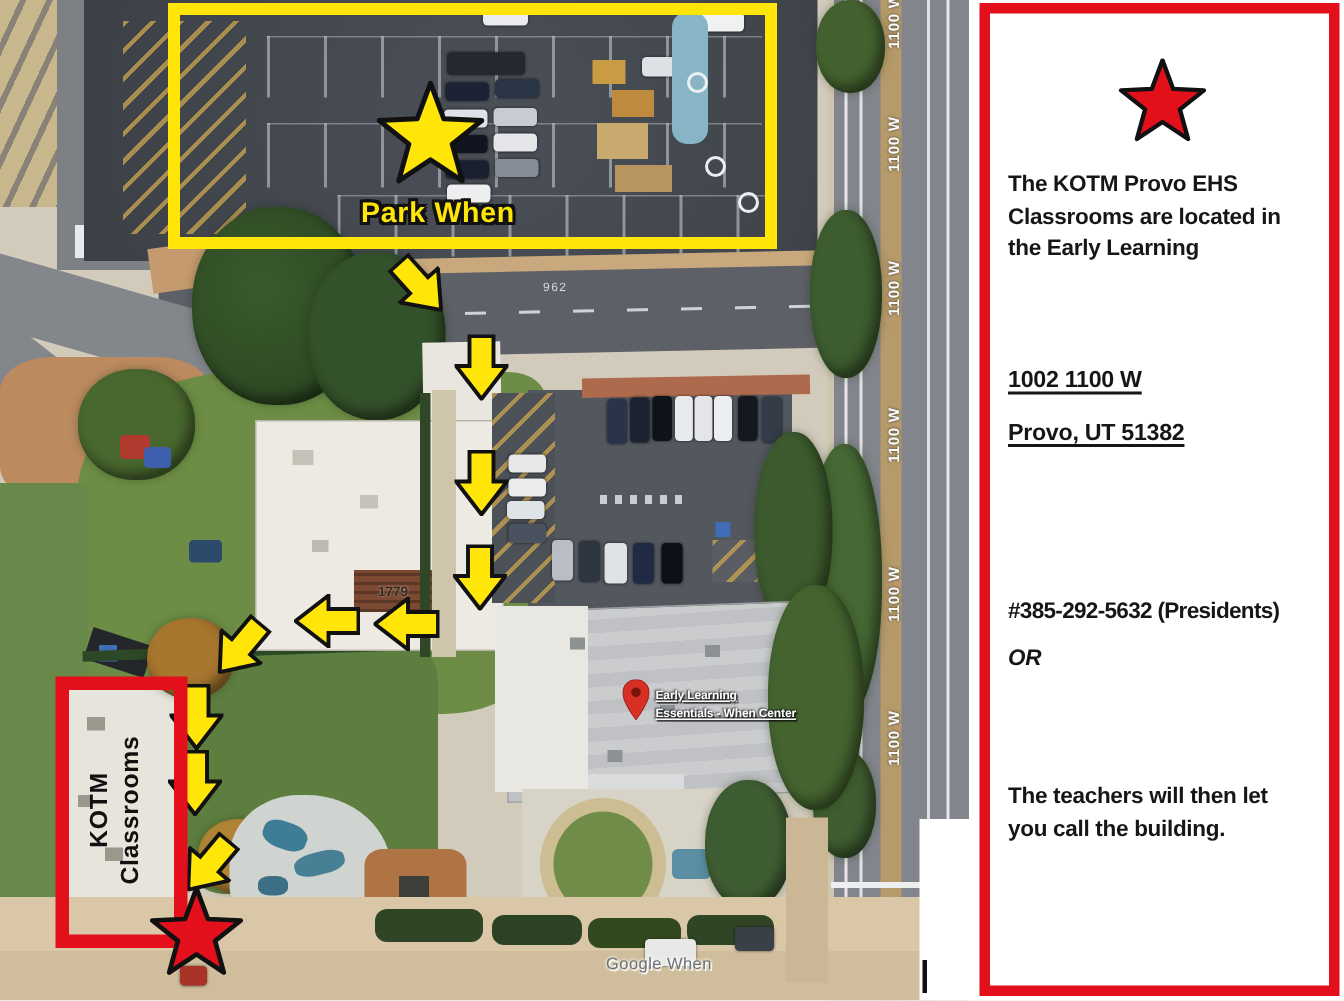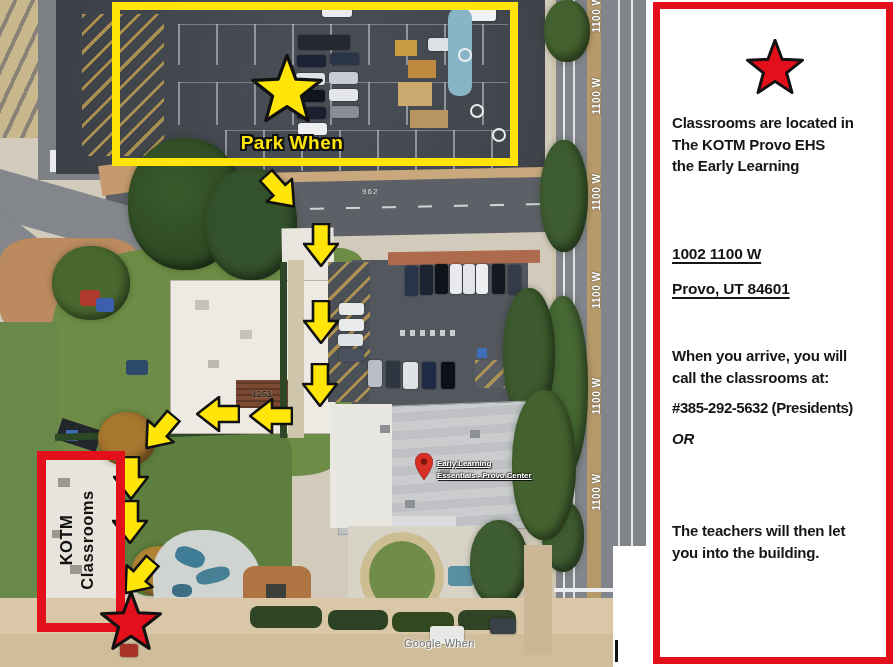--- a/index.html
+++ b/index.html
@@ -132,21 +132,21 @@
     <div class="a" style="left:126px;top:360px;width:22px;height:15px;background:#2c4a6b;border-radius:3px;"></div>
     <div class="a" style="left:80px;top:290px;width:20px;height:16px;background:#b03a2e;border-radius:3px;"></div>
     <div class="a" style="left:96px;top:298px;width:18px;height:14px;background:#3e5fae;border-radius:3px;"></div>
     <div class="a" style="left:58px;top:424px;width:42px;height:22px;background:#23262b;transform:rotate(18deg);"></div>
     <div class="a" style="left:66px;top:430px;width:12px;height:11px;background:#3f6db8;"></div>
     <div class="a" style="left:55px;top:430px;width:235px;height:7px;background:#2d4826;transform:rotate(-2deg);"></div>
 
     <div class="a" style="left:282px;top:228px;width:52px;height:62px;background:#e9e6df;transform:rotate(-1deg);"></div>
     <div class="a" style="left:170px;top:280px;width:164px;height:152px;background:#edeae3;border:1px solid #b9b3a6;"></div>
     <div class="a" style="left:236px;top:380px;width:66px;height:28px;background:#7c4a32 repeating-linear-gradient(0deg,rgba(0,0,0,.25) 0 2px,transparent 2px 6px);"></div>
-    <div class="a bldg-num" style="left:252px;top:389px;">1251</div>
+    <div class="a bldg-num" style="left:252px;top:389px;">1779</div>
     <div class="a" style="left:195px;top:300px;width:14px;height:10px;background:#c6c2b8;"></div>
     <div class="a" style="left:240px;top:330px;width:12px;height:9px;background:#c6c2b8;"></div>
     <div class="a" style="left:208px;top:360px;width:11px;height:8px;background:#bdb9ae;"></div>
     <div class="a" style="left:288px;top:260px;width:16px;height:178px;background:#cfc5aa;"></div>
     <div class="a" style="left:280px;top:262px;width:7px;height:176px;background:#2f4726;"></div>
 
     <div class="a" style="left:352px;top:260px;width:176px;height:148px;background:#53575e;"></div>
     <div class="a hatchy" style="left:328px;top:262px;width:42px;height:140px;background-color:#4c5057;"></div>
     <div class="a" style="left:388px;top:251px;width:152px;height:13px;background:#ad6a4c;transform:rotate(-1deg);"></div>
     <div class="a">
@@ -258,46 +258,42 @@
     </div>
     <svg class="a" style="left:100px;top:591px;" width="62" height="62" viewBox="0 0 100 100">
         <use href="#star-shape" fill="#e3101c" stroke="#111" stroke-width="5" stroke-linejoin="round"></use>
       </svg>
 
     <svg class="a" style="left:415px;top:453px;" width="18" height="28" viewBox="0 0 17 27">
         <use href="#map-pin"></use>
       </svg>
     <div class="a pin-label" style="left:437px;top:458px;">
       <div>Early Learning</div>
-      <div>Essentials - Provo Center</div>
+      <div>Essentials - When Center</div>
     </div>
 
     <div class="a watermark" style="left:404px;top:637px;">Google When</div>
   </div>
 
   <div class="panel">
     <svg class="a" style="left:84px;top:30px;" width="62" height="58" viewBox="0 0 100 100">
         <use href="#star-shape" fill="#e3101c" stroke="#111" stroke-width="5" stroke-linejoin="round"></use>
       </svg>
 
     <div class="p a" style="top:103px;">
+      <div class="line">The KOTM Provo EHS</div>
       <div class="line">Classrooms are located in</div>
-      <div class="line">The KOTM Provo EHS</div>
       <div class="line">the Early Learning</div>
     </div>
 
     <div class="p a addr" style="top:236px;">1002 1100 W</div>
-    <div class="p a addr" style="top:271px;">Provo, UT 84601</div>
-
-    <div class="p a" style="top:336px;">
-      <div class="line">When you arrive, you will</div>
-      <div class="line">call the classrooms at:</div>
-    </div>
+    <div class="p a addr" style="top:271px;">Provo, UT 51382</div>
+
 
     <div class="p a phone" style="top:390px;">#385-292-5632 (Presidents)</div>
     <div class="p a" style="top:421px;font-style:italic;">OR</div>
 
     <div class="p a" style="top:511px;">
       <div class="line">The teachers will then let</div>
-      <div class="line">you into the building.</div>
+      <div class="line">you call the building.</div>
     </div>
   </div>
 </div>
 
 </body></html>

